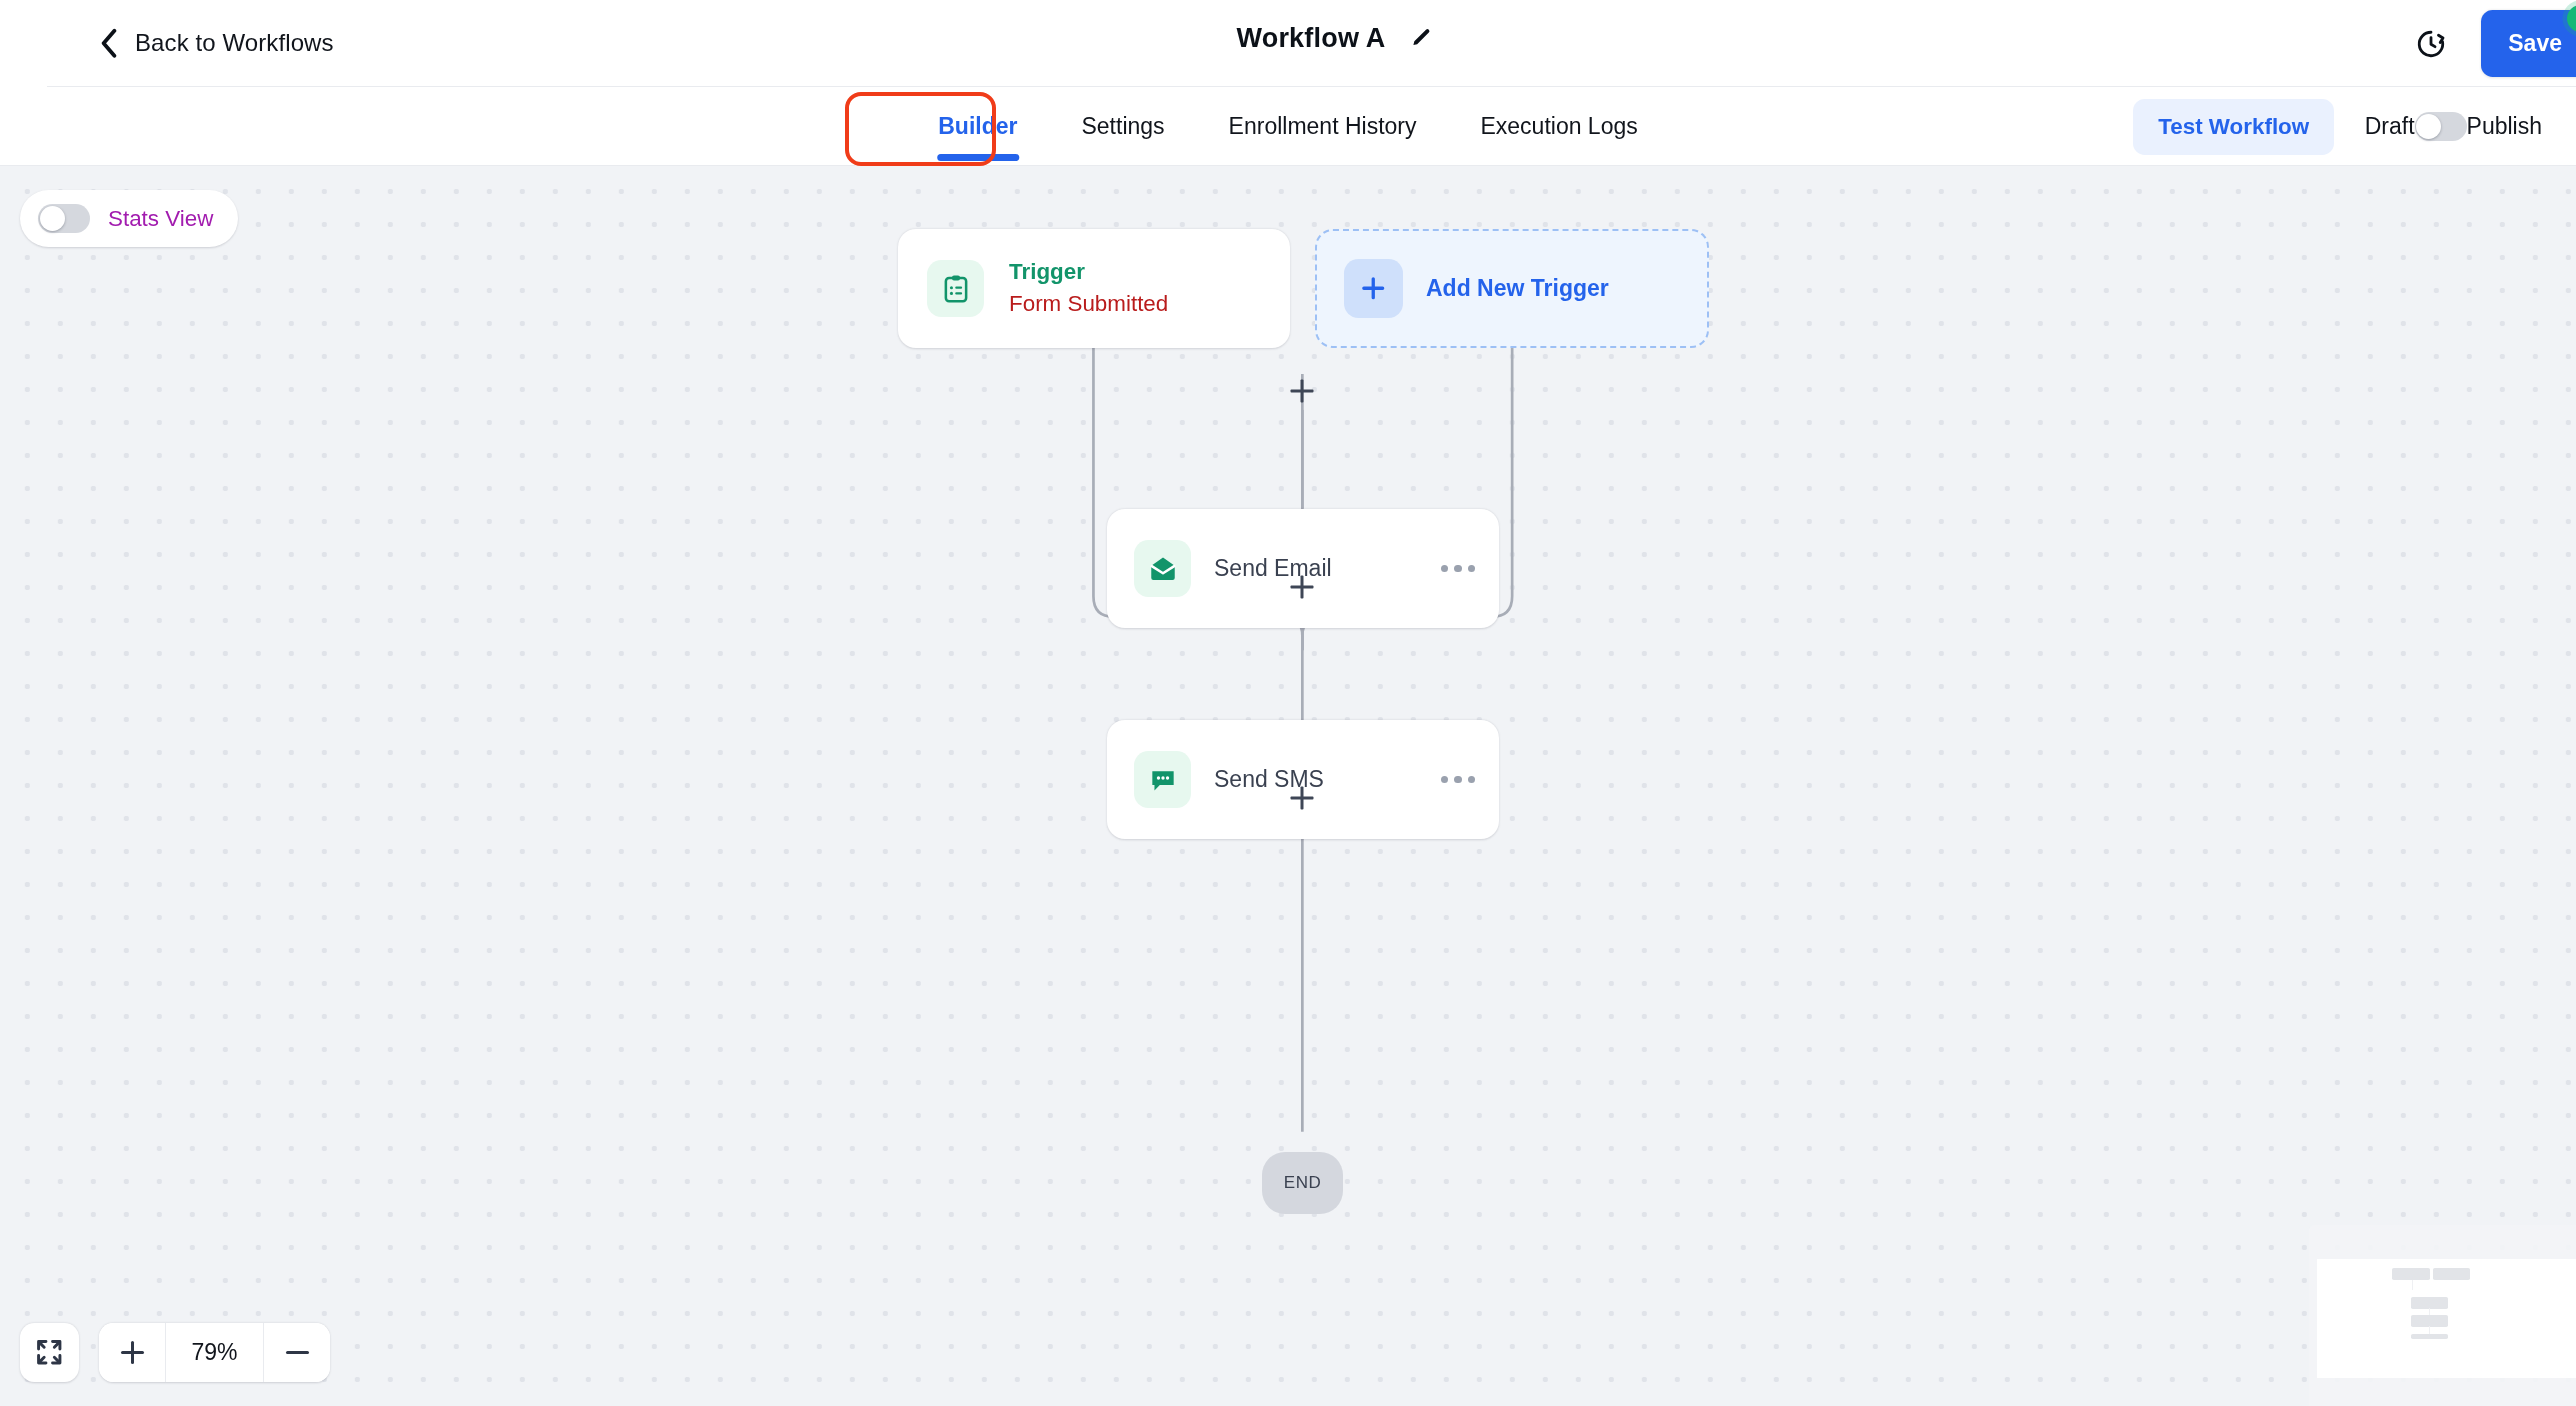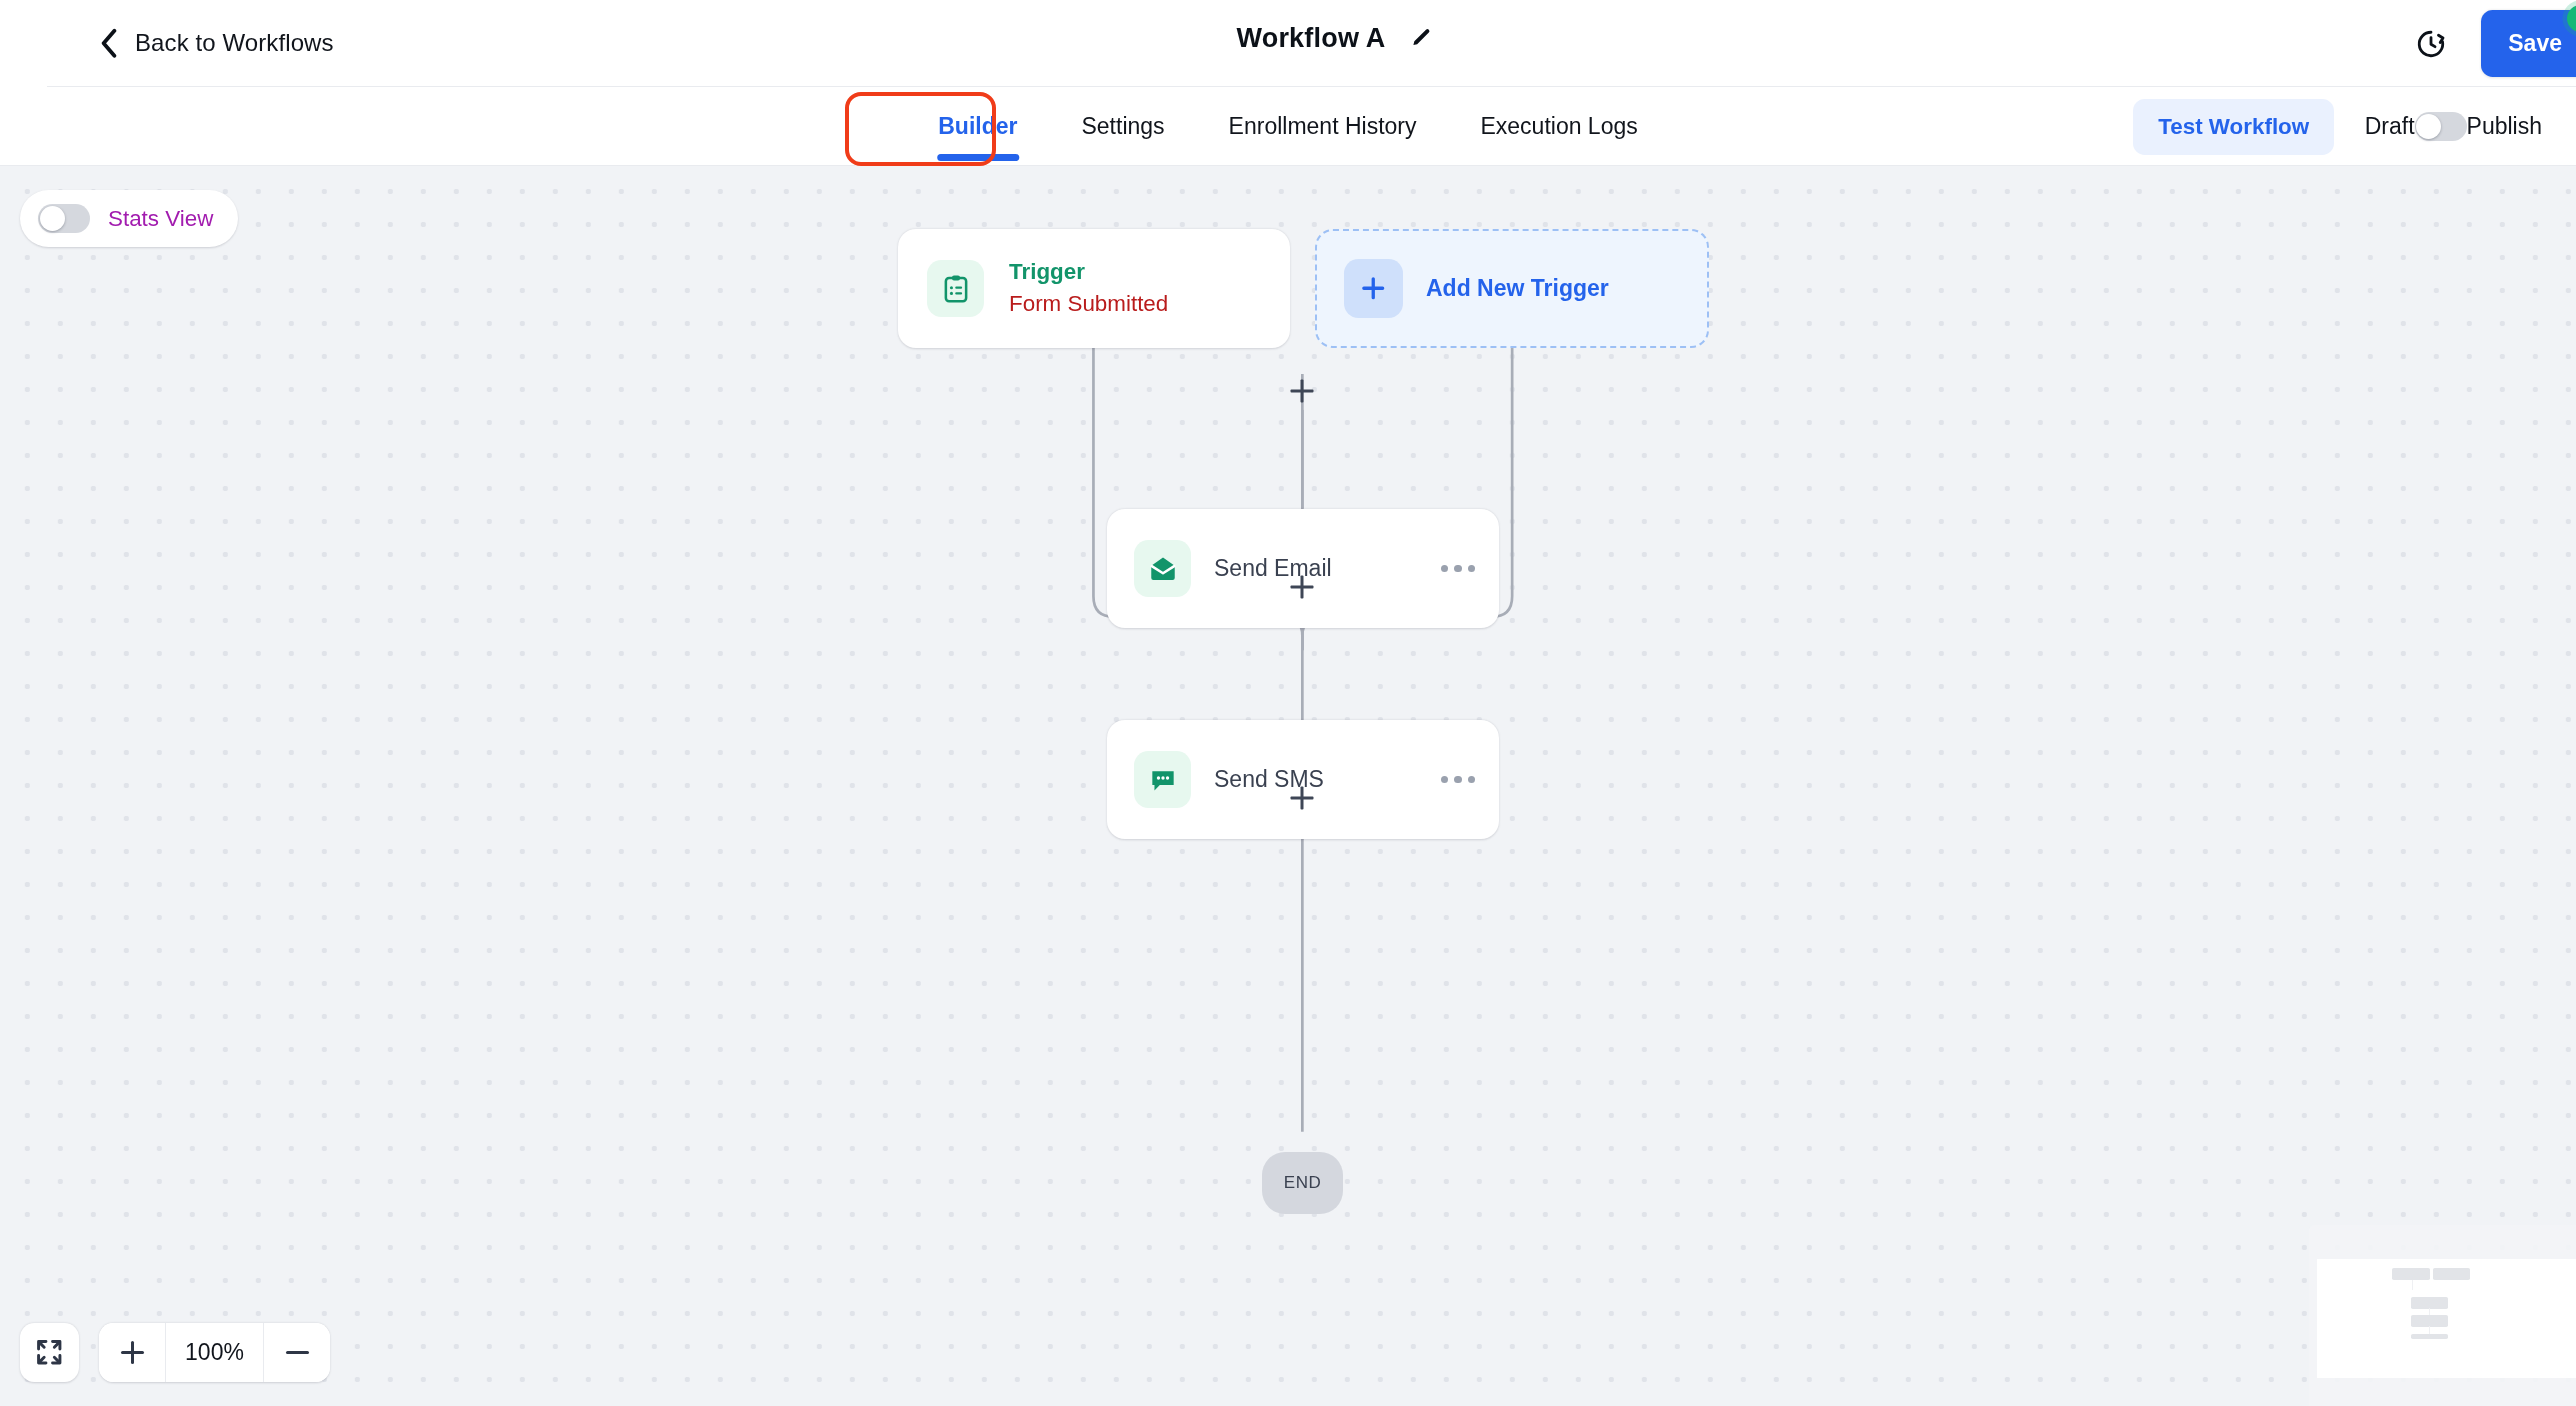--- a/index.html
+++ b/index.html
@@ -590,21 +590,21 @@
           <path d="M9.4 3.6H3.6v5.8M14.6 3.6h5.8v5.8M9.4 20.4H3.6v-5.8M14.6 20.4h5.8v-5.8" stroke="#2E3646" stroke-width="2.3" stroke-linecap="round" stroke-linejoin="round"></path>
           <path d="M8 8l-3.4-3.4M16 8l3.4-3.4M8 16l-3.4 3.4M16 16l3.4 3.4" stroke="#2E3646" stroke-width="2.3" stroke-linecap="round"></path>
         </svg>
       </button>
       <div class="zoom-group">
         <button class="zoom-btn">
           <span class="bar-h">
               <span class="bar-v"></span>
             </span>
         </button>
-        <span class="zoom-level">100%</span>
+        <span class="zoom-level">79%</span>
         <button class="zoom-btn">
           <span class="bar-h"></span>
         </button>
       </div>
     </div>
 
     <div class="minimap">
       <div class="minimap-inner">
         <span class="mm-node" style="left:75px; top:9px; width:38px; height:11.7px;"></span>
         <span class="mm-node" style="left:116px; top:9px; width:37px; height:11.7px;"></span>

